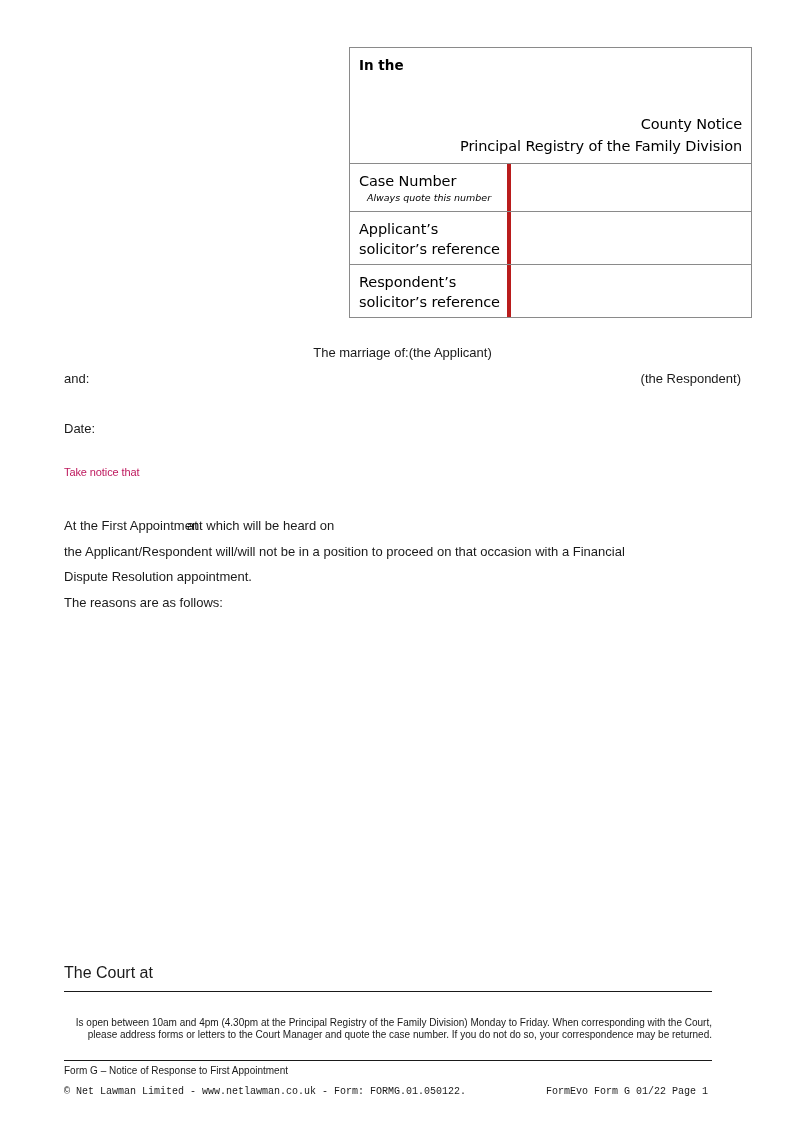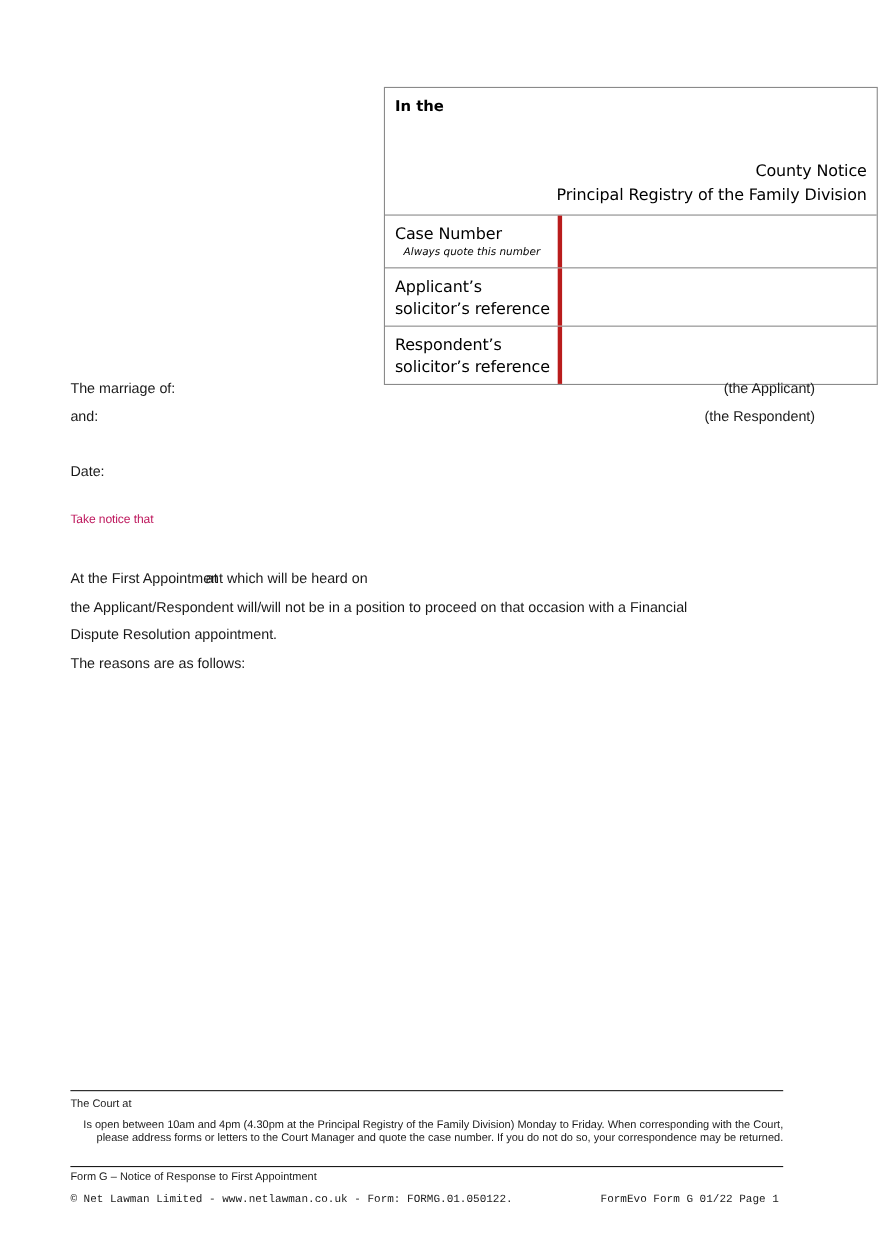--- a/index.html
+++ b/index.html
@@ -39,25 +39,24 @@
     letter-spacing: -0.2px;
     color: #0d0d0d;
     white-space: nowrap;
   }
 
   
   .court-table {
     position: absolute;
     left: 349px;
     top: 47px;
-    width: 449px;
+    width: 403px;
     border: 1px solid #8a8a8a;
     box-sizing: border-box;
     border-collapse: collapse;
-    margin-top: 32px;
   }
   .ct-row {
     display: flex;
     border-top: 1px solid #8a8a8a;
   }
   .ct-row:first-child { border-top: none; }
 
   .ct-head {
     position: relative;
     height: 115px;
@@ -122,21 +121,21 @@
     line-height: 17px;
     color: #1a1a1a;
   }
   .marriage-row {
     position: absolute;
     left: 64px;
     width: 677px;
     display: flex;
     justify-content: space-between;
   }
-  .r-marriage { top: 344px; }
+  .r-marriage { top: 344px; justify-content: center; }
   .r-and      { top: 370px; }
   .r-date     { position: absolute; left: 64px; top: 420px; }
 
   .take-notice {
     position: absolute;
     left: 64px;
     top: 466px;
     font-family: "Liberation Sans", sans-serif;
     font-size: 11px;
     font-weight: normal;
@@ -172,22 +171,22 @@
   .rule-top     { top: 991px; }
   .rule-mid     { top: 1060px; }
 
   .footer-text {
     position: absolute;
     left: 64px;
     font-family: "Liberation Sans", sans-serif;
     color: #1a1a1a;
   }
   .court-at {
-    top: 997px;
-    font-size: 10px;
+    top: 966px;
+    font-size: 16px;
     line-height: 13px;
   }
   .court-hours {
     top: 1017px;
     width: 648px;
     font-size: 10px;
     line-height: 11.5px;
     text-align: right;
   }
   .form-id {

